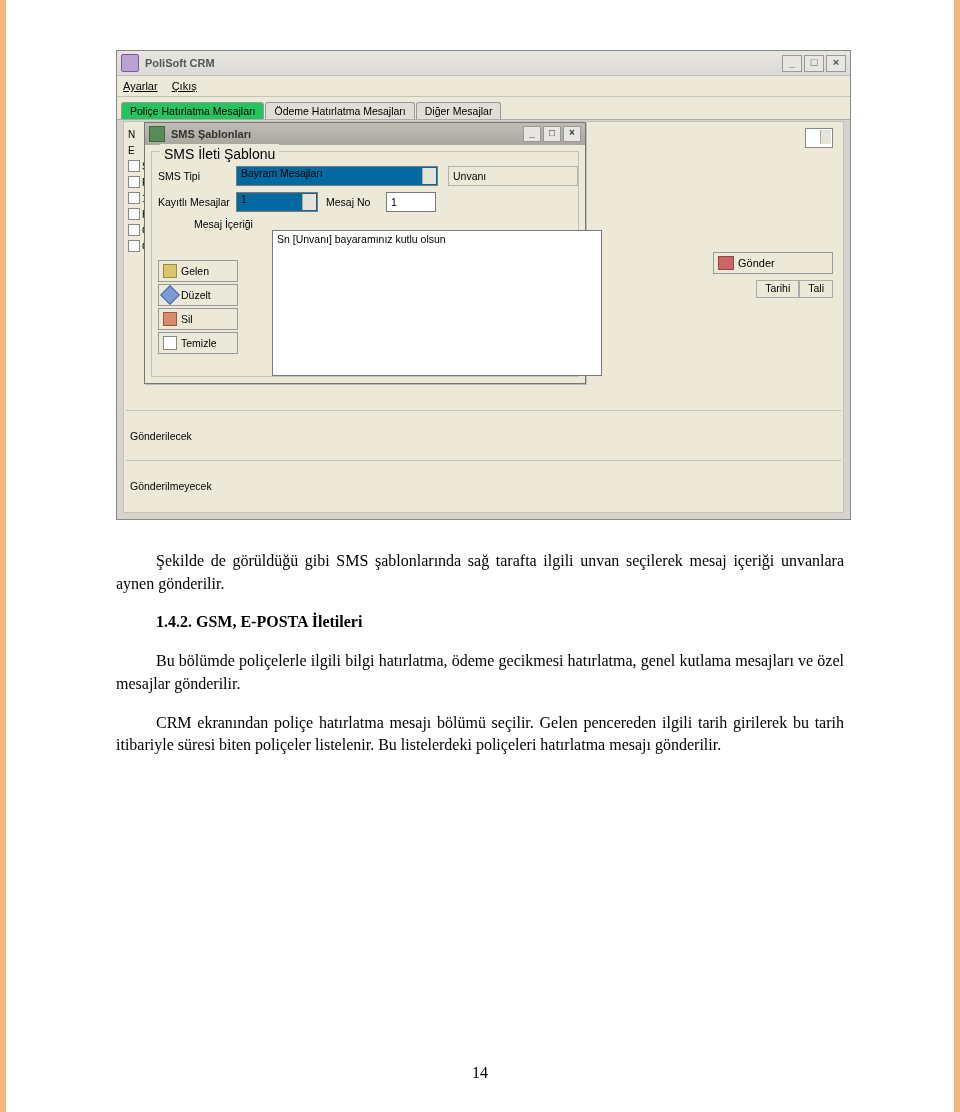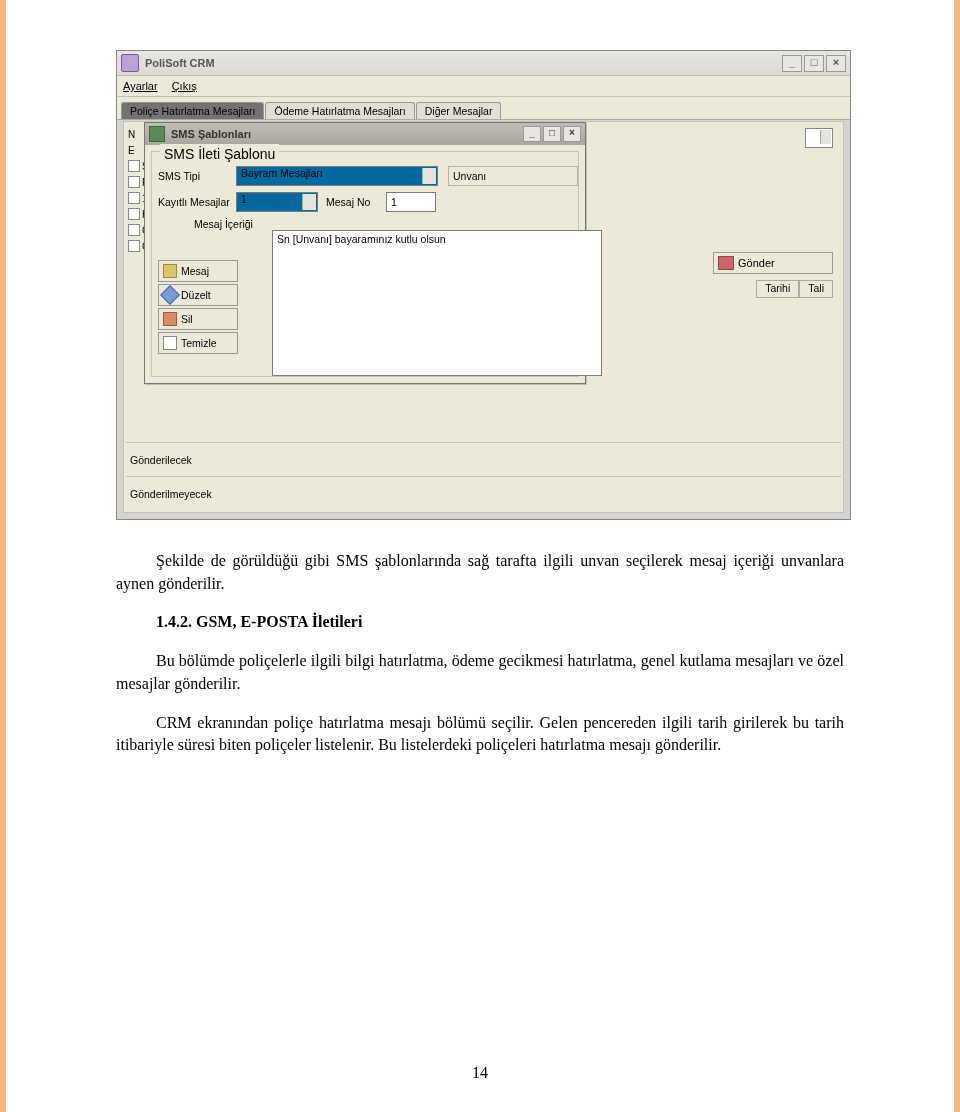--- a/index.html
+++ b/index.html
@@ -74,21 +74,21 @@
     height: 22px;
     background: #ece9d8;
     display: flex;
     align-items: flex-end;
     padding: 0 4px;
     gap: 1px;
     border-bottom: 1px solid #aaa;
   }
   .tab {
     padding: 2px 8px;
-    background: #737373;
+    background: #22c55e;
     border: 1px solid #999;
     border-bottom: none;
     border-radius: 3px 3px 0 0;
     font-size: 10.5px;
   }
   .tab.inactive { background: #e0ded6; }
   .main-area {
     position: absolute;
     left: 6px; right: 6px;
     top: 70px; bottom: 6px;
@@ -291,21 +291,21 @@
   .hscroll .track { flex: 1; }
   .hscroll .sbtn-arrow.r { border-right: none; border-left: 1px solid #aaa; }
   .status-rows {
     position: absolute;
     left: 2px; right: 2px; bottom: 2px;
   }
   .status-rows div {
     height: 17px;
     background: #ece9d8;
     border-top: 1px solid #c5c2b8;
-    padding: 8px 4px;
+    padding: 16px 4px;
     font-size: 10.5px;
     display: flex; align-items: center;
   }
   
   .doc-text {
     font-size: 16px;
     line-height: 1.42;
     text-align: justify;
   }
   .doc-text p { margin: 0 0 16px 0; }
@@ -429,21 +429,21 @@
           <div class="form-row" style="top:66px; left:6px; align-items:flex-start;padding-left:36px;">
             <span style="width:72px;">Mesaj İçeriği</span>
             <div class="textarea" style="width:320px; height:140px;margin-top:12px;">
               <span>Sn [Unvanı]  bayaramınız kutlu olsun</span>
             </div>
           </div>
 
           <div class="btn-stack">
             <div class="sbtn">
                 <div class="ic ic-ekle"></div>
-                <span>Mesaj</span>
+                <span>Gelen</span>
               </div>
             <div class="sbtn">
                 <div class="ic ic-duzelt"></div>
                 <span>Düzelt</span>
               </div>
             <div class="sbtn">
                 <div class="ic ic-sil"></div>
                 <span>Sil</span>
               </div>
             <div class="sbtn">

